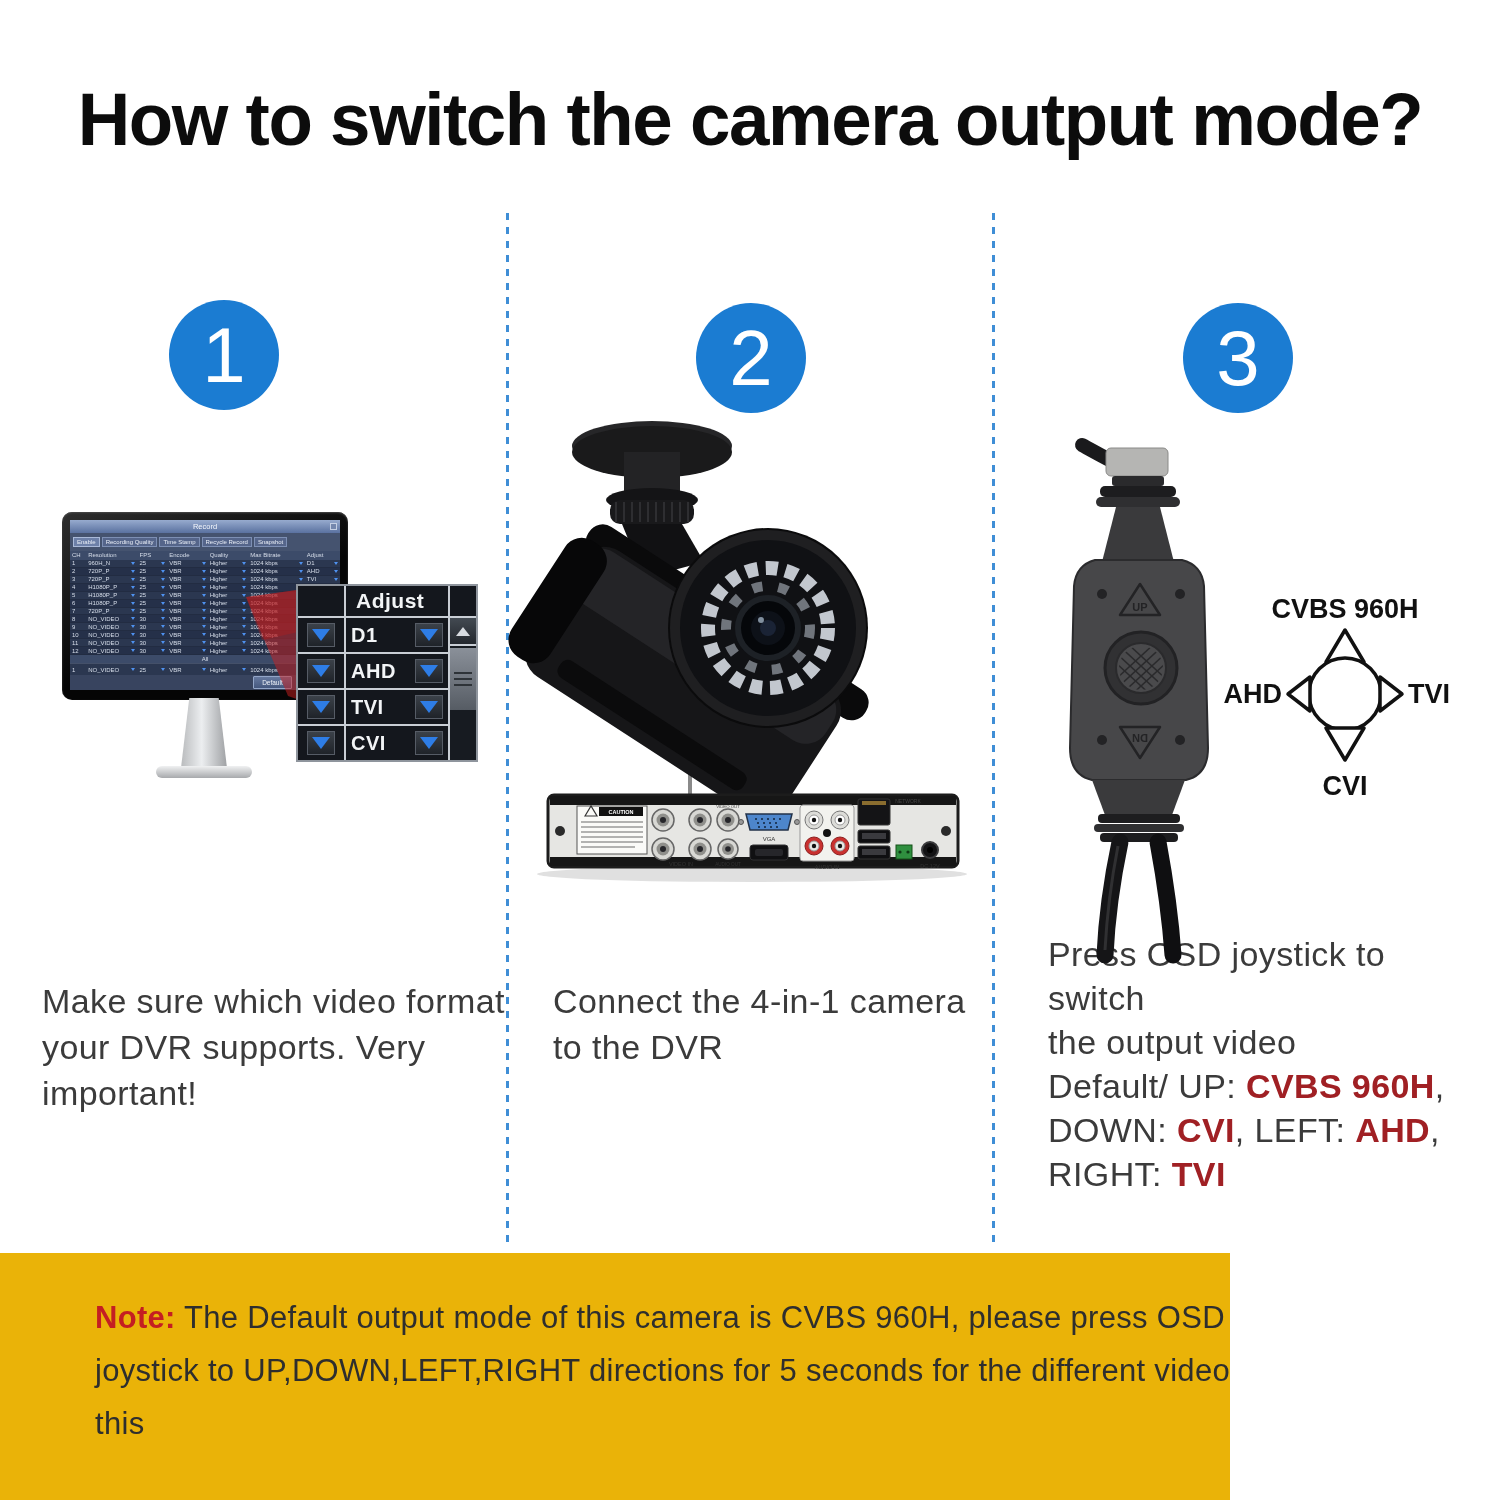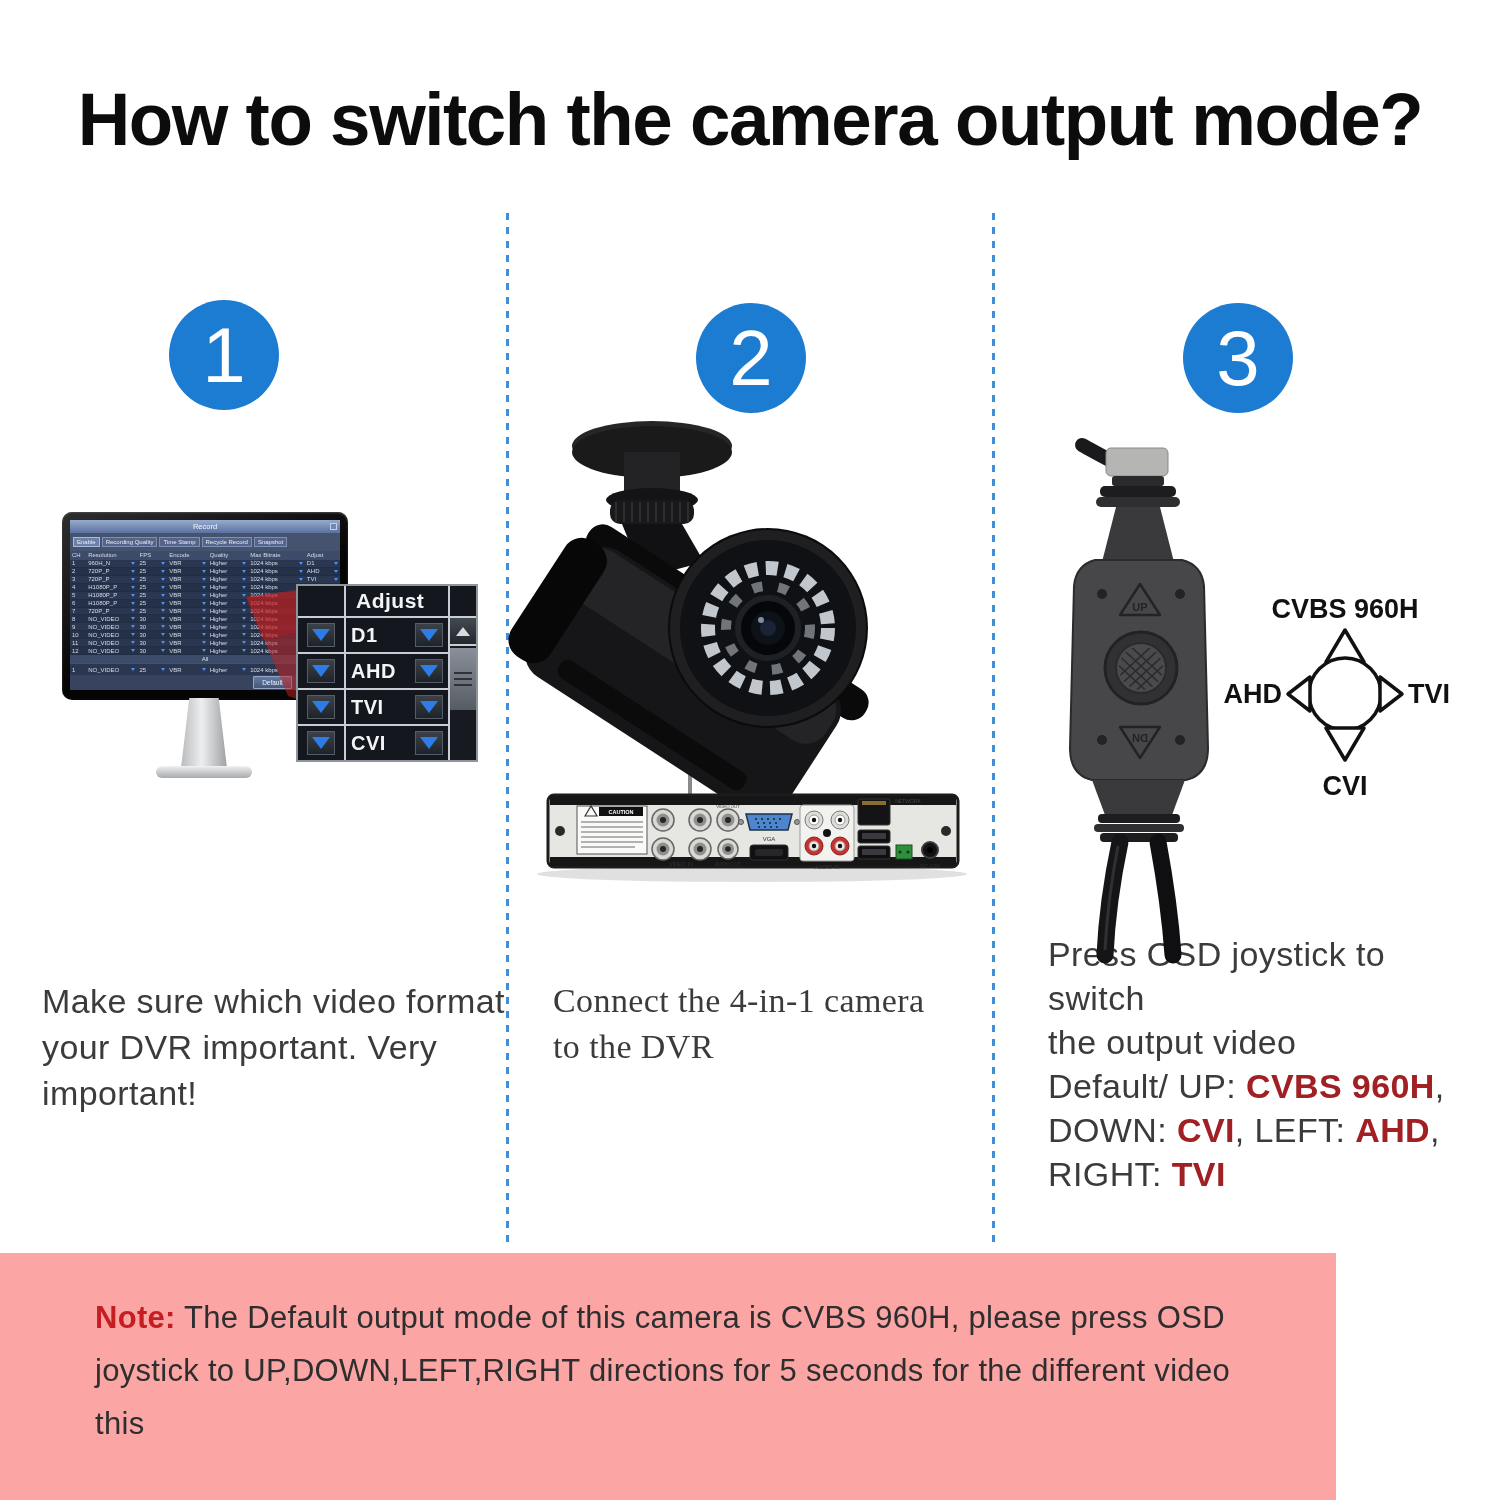--- a/index.html
+++ b/index.html
@@ -62,21 +62,21 @@
   .pscroll{flex-direction:column;justify-content:flex-start;background:#171b21;}
   .sup{width:100%;height:28px;background:linear-gradient(#434a52,#23272d);display:flex;align-items:center;
     justify-content:center;border-bottom:2px solid #c9ced5;box-sizing:border-box;flex:none;}
   .sarr{width:0;height:0;border-left:7px solid transparent;border-right:7px solid transparent;border-bottom:9px solid #d7dbe0;}
   .sthumb{width:100%;height:62px;background:linear-gradient(#8a9099,#565c64);margin-top:2px;display:flex;
     flex-direction:column;justify-content:center;gap:4px;align-items:center;flex:none;}
   .sridge{width:70%;height:2px;background:#2e3338;}
   
   #art-layer{position:absolute;left:0;top:0;z-index:1;}
   
-  #note-band{position:absolute;left:0;top:1253px;width:1336px;height:247px;background:#fca5a5;}
+  #note-band{position:absolute;left:0;top:1253px;width:1230px;height:247px;background:#eab308;}
   #note-text{position:absolute;left:95px;top:38px;width:1350px;font-size:31px;line-height:53px;color:#2e2e2e;letter-spacing:.3px;}
   .note-label{color:#c41e22;font-weight:bold;}
 </style>
 </head>
 <body>
 
 <div id="canvas">
 
   <h1 id="main-title">How to switch the camera output mode?</h1>
 
@@ -770,24 +770,24 @@
       <div class="pc pmain" style="grid-area: 5 / 2;">
         <span class="ptext">CVI</span>
         <div class="pbtn">
           <span class="ptr"></span>
         </div>
       </div>
     </div>
 
   <div class="caption" id="caption-1" style="left:42px;top:978px;width:465px;">
       <div>Make sure which video format</div>
-      <div>your DVR important. Very</div>
+      <div>your DVR supports. Very</div>
       <div>important!</div>
     </div>
-  <div class="caption" id="caption-2" style="left:553px;top:978px;width:440px;font-family:Liberation Serif, serif;">
+  <div class="caption" id="caption-2" style="left:553px;top:978px;width:440px;">
       <div>Connect the 4-in-1 camera</div>
       <div>to the DVR</div>
     </div>
   <div class="caption" id="caption-3" style="left:1048px;top:932px;width:430px;">
       <div><span>Press OSD joystick to switch</span></div>
       <div><span>the output video</span></div>
       <div><span>Default/ UP: </span><span class="red">CVBS 960H</span><span>,</span></div>
       <div><span> DOWN: </span><span class="red">CVI</span><span>, LEFT: </span><span class="red">AHD</span><span>,</span></div>
       <div><span>RIGHT: </span><span class="red">TVI</span></div>
     </div>

